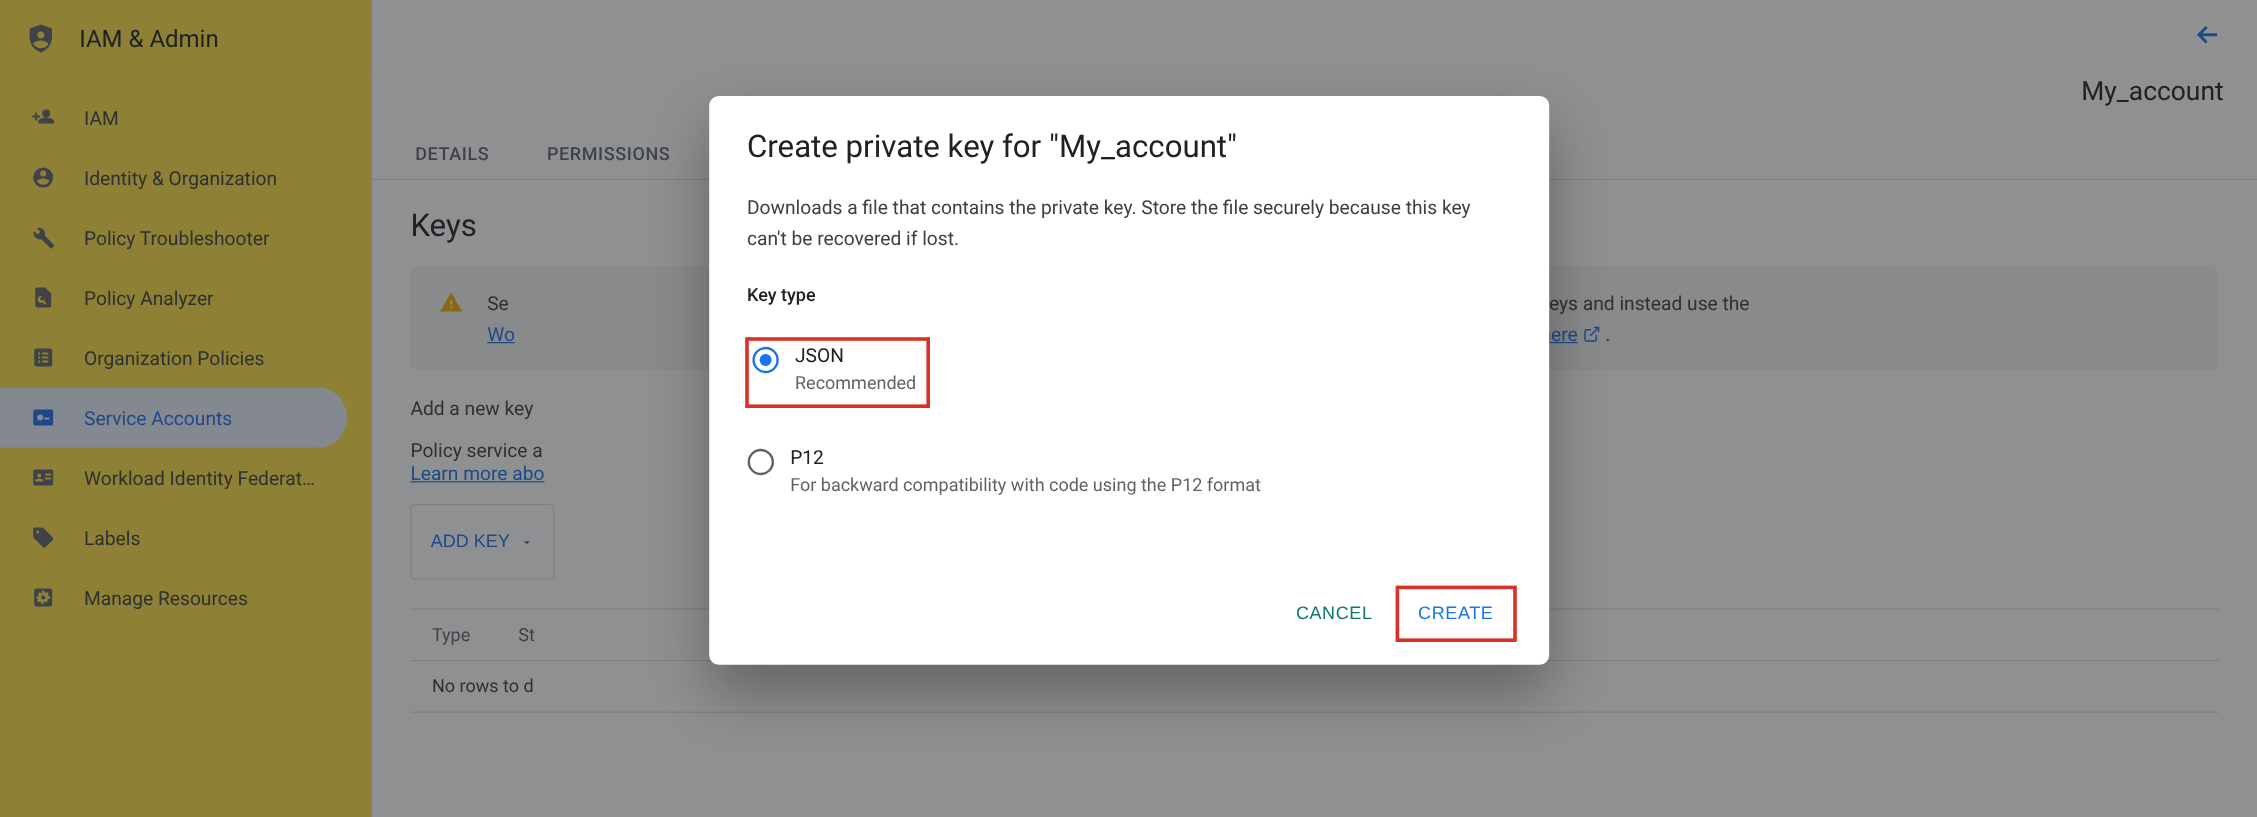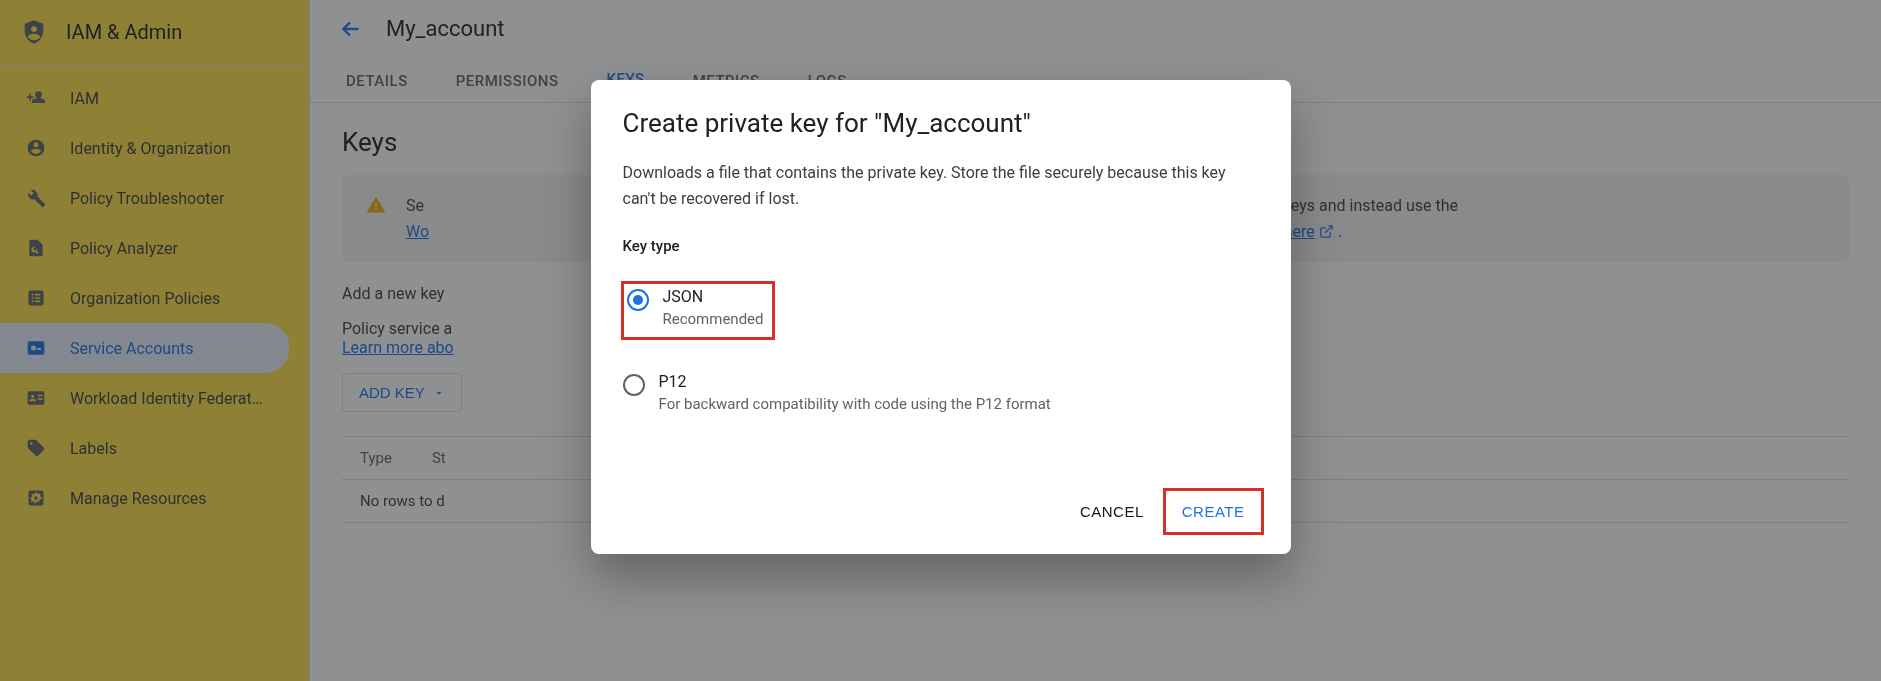--- a/index.html
+++ b/index.html
@@ -45,24 +45,25 @@
     margin-right: 20px;
   }
   .sidebar-item.active .label { color: #1a73e8; }
   .sidebar-item .icon { width: 24px; display:flex; align-items:center; justify-content:center; }
   .sidebar-item .label {
     font-size: 16px; color: #3c4043;
     white-space: nowrap; overflow: hidden; text-overflow: ellipsis;
   }
   .main { flex: 1; display: flex; flex-direction: column; }
   .main-header {
-    display: flex; align-items: flex-start;
+    display: flex; align-items: flex-end;
     padding: 16px 28px;
     gap: 22px;
     border-bottom: 1px solid transparent;
+    flex-direction: column;
   }
   .main-header .title { font-size: 22px; color: #202124; }
   .tabs {
     display: flex; gap: 40px;
     padding: 0 32px;
     border-bottom: 1px solid #dadce0;
     height: 44px; align-items: center;
   }
   .tab {
     font-size: 15px; color: #5f6368; letter-spacing: 0.5px;
@@ -85,21 +86,21 @@
     color: #3c4043;
     font-size: 16px;
     line-height: 1.6;
   }
   .alert .warn-icon { color: #f9ab00; font-size: 18px; margin-top: 2px;}
   .content p { font-size: 16px; color: #3c4043; margin-bottom: 16px; }
   .link { color: #1a73e8; text-decoration: underline; cursor:pointer; }
   .add-key-btn {
     display: inline-flex; align-items: center; gap: 8px;
     color: #1a73e8; font-weight: 500; font-size: 15px;
-    padding: 10px 16px;
+    padding: 22px 16px;
     border: 1px solid #dadce0; border-radius: 4px;
     background: #fff; cursor: pointer;
     margin-bottom: 24px;
   }
   .table { border-top: 1px solid #dadce0; }
   .table-header, .table-row-empty {
     display:flex; gap: 40px;
     padding: 12px 18px;
     border-bottom: 1px solid #dadce0;
     font-size: 15px; color: #5f6368;
@@ -130,21 +131,21 @@
     content:""; position:absolute; inset:4px; background:#1a73e8; border-radius:50%;
   }
   .radio-label { font-size: 16px; color: #202124; }
   .radio-sub { font-size: 15px; color: #5f6368; margin-top: 4px;}
   .dialog-actions { display:flex; justify-content:flex-end; gap: 10px; margin-top: 70px;}
   .btn-text {
     font-size: 15px; font-weight: 500; letter-spacing: 0.5px;
     padding: 10px 14px; border: none; background: none; cursor: pointer;
     text-transform: uppercase;
   }
-  .btn-cancel { color: #0f172a; }
+  .btn-cancel { color: #0f766e; }
   .btn-create { color: #1a73e8; }
   .btn-create-wrap { outline: 3px solid #d93025; outline-offset: 2px; }
   svg { display:block; }
 </style>
 </head>
 <body>
 
 <div class="app">
   <aside class="sidebar">
     <div class="sidebar-header">

